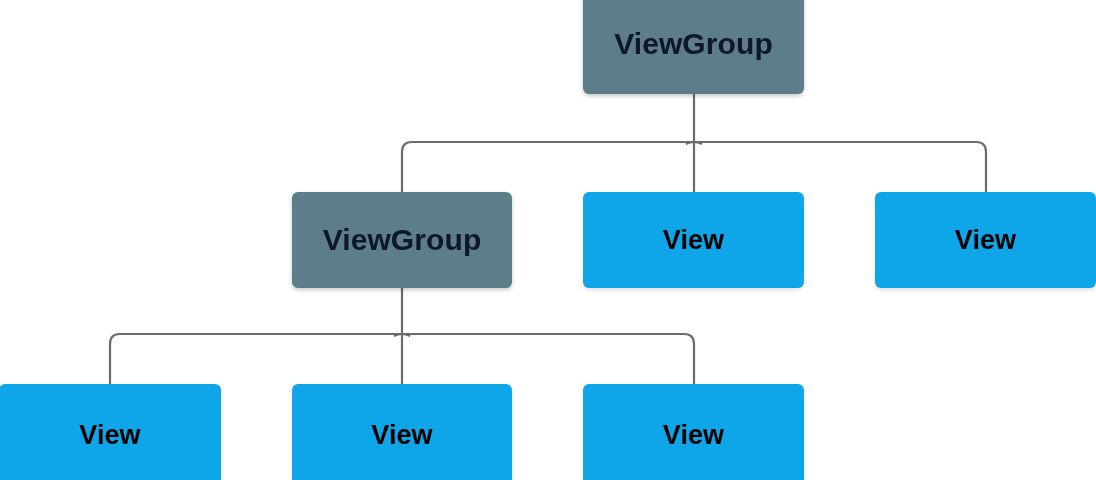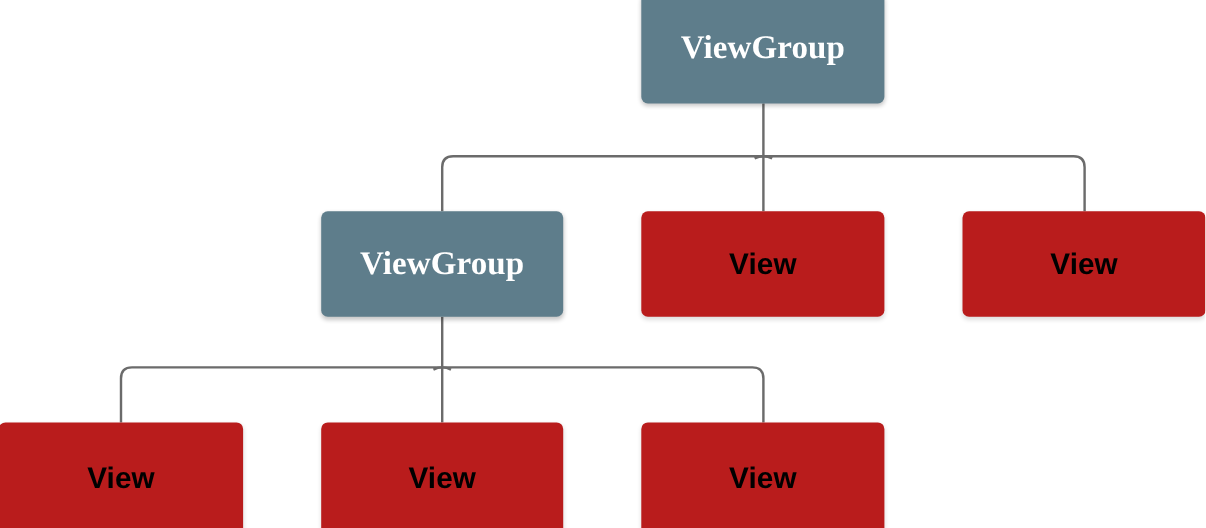--- a/index.html
+++ b/index.html
@@ -39,26 +39,25 @@
     font-weight: bold;
     letter-spacing: 0.1px;
     white-space: nowrap;
     line-height: 1;
   }
   .node.group {
     background: #5e7d8b;
     box-shadow: 0 2px 4px rgba(0,0,0,0.22);
   }
   .node.group .node-label {
-    color: #ffffff;
+    color: #0f172a;
     font-size: 30px;
-    font-family: Liberation Serif, serif;
   }
   .node.leaf {
-    background: #b91c1c;
+    background: #0ea5e9;
     box-shadow: 0 2px 4px rgba(0,0,0,0.13);
   }
   .node.leaf .node-label {
     color: #000000;
     font-size: 27px;
   }
 </style>
 </head>
 <body>
 

